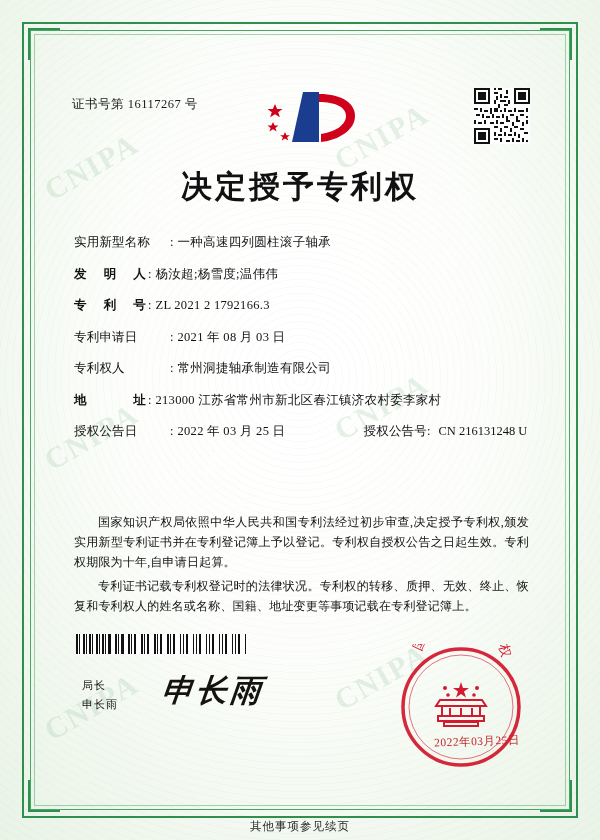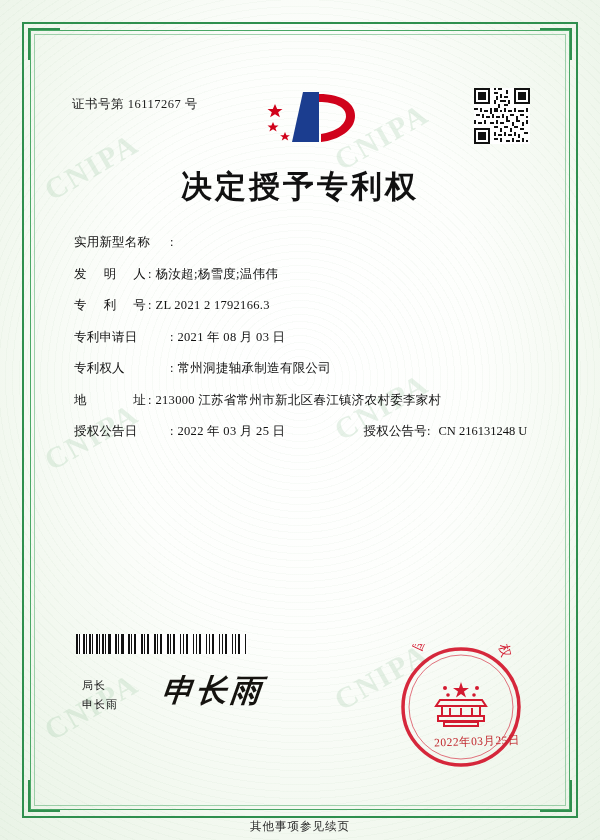--- a/index.html
+++ b/index.html
@@ -155,20 +155,21 @@
     width: 96px;
     letter-spacing: 0.2px;
     white-space: nowrap;
   }
   .field-label.spaced {
     display: inline-block;
     text-align: justify;
     text-align-last: justify;
     width: 72px;
     padding-right: 2px;
+    font-weight: bold;
   }
   .field-colon { margin-right: 4px; }
   .field-value {
     flex: 1 1 auto;
     letter-spacing: 0.3px;
     white-space: nowrap;
   }
   .field-row.dual .field-value { flex: 0 0 auto; width: 186px; }
   .field-sub-label {
     flex: 0 0 auto;
@@ -404,20 +405,21 @@
       </svg>
     </div>
 
     <div class="title">决定授予专利权</div>
 
     <div class="fields">
 
       <div class="field-row">
         <span class="field-label">实用新型名称</span>
         <span class="field-colon">:</span>
+        <span class="field-value">一种高速四列圆柱滚子轴承</span>
       </div>
 
       <div class="field-row">
         <span class="field-label spaced">发明人</span>
         <span class="field-colon">:</span>
         <span class="field-value">杨汝超;杨雪度;温伟伟</span>
       </div>
 
       <div class="field-row">
         <span class="field-label spaced">专利号</span>
@@ -447,20 +449,24 @@
         <span class="field-label">授权公告日</span>
         <span class="field-colon">:</span>
         <span class="field-value">2022 年 03 月 25 日</span>
         <span class="field-sub-label">授权公告号</span>
         <span class="field-colon">:</span>
         <span class="field-sub-value">CN 216131248 U</span>
       </div>
 
     </div>
 
+    <div class="paragraphs">
+      <p>国家知识产权局依照中华人民共和国专利法经过初步审查,决定授予专利权,颁发实用新型专利证书并在专利登记簿上予以登记。专利权自授权公告之日起生效。专利权期限为十年,自申请日起算。</p>
+      <p>专利证书记载专利权登记时的法律状况。专利权的转移、质押、无效、终止、恢复和专利权人的姓名或名称、国籍、地址变更等事项记载在专利登记簿上。</p>
+    </div>
 
     <div class="barcode"></div>
 
     <div class="sig-block">
       <div>局长</div>
       <div>申长雨</div>
     </div>
     <div class="sig-script">申长雨</div>
 
     <div class="seal">

